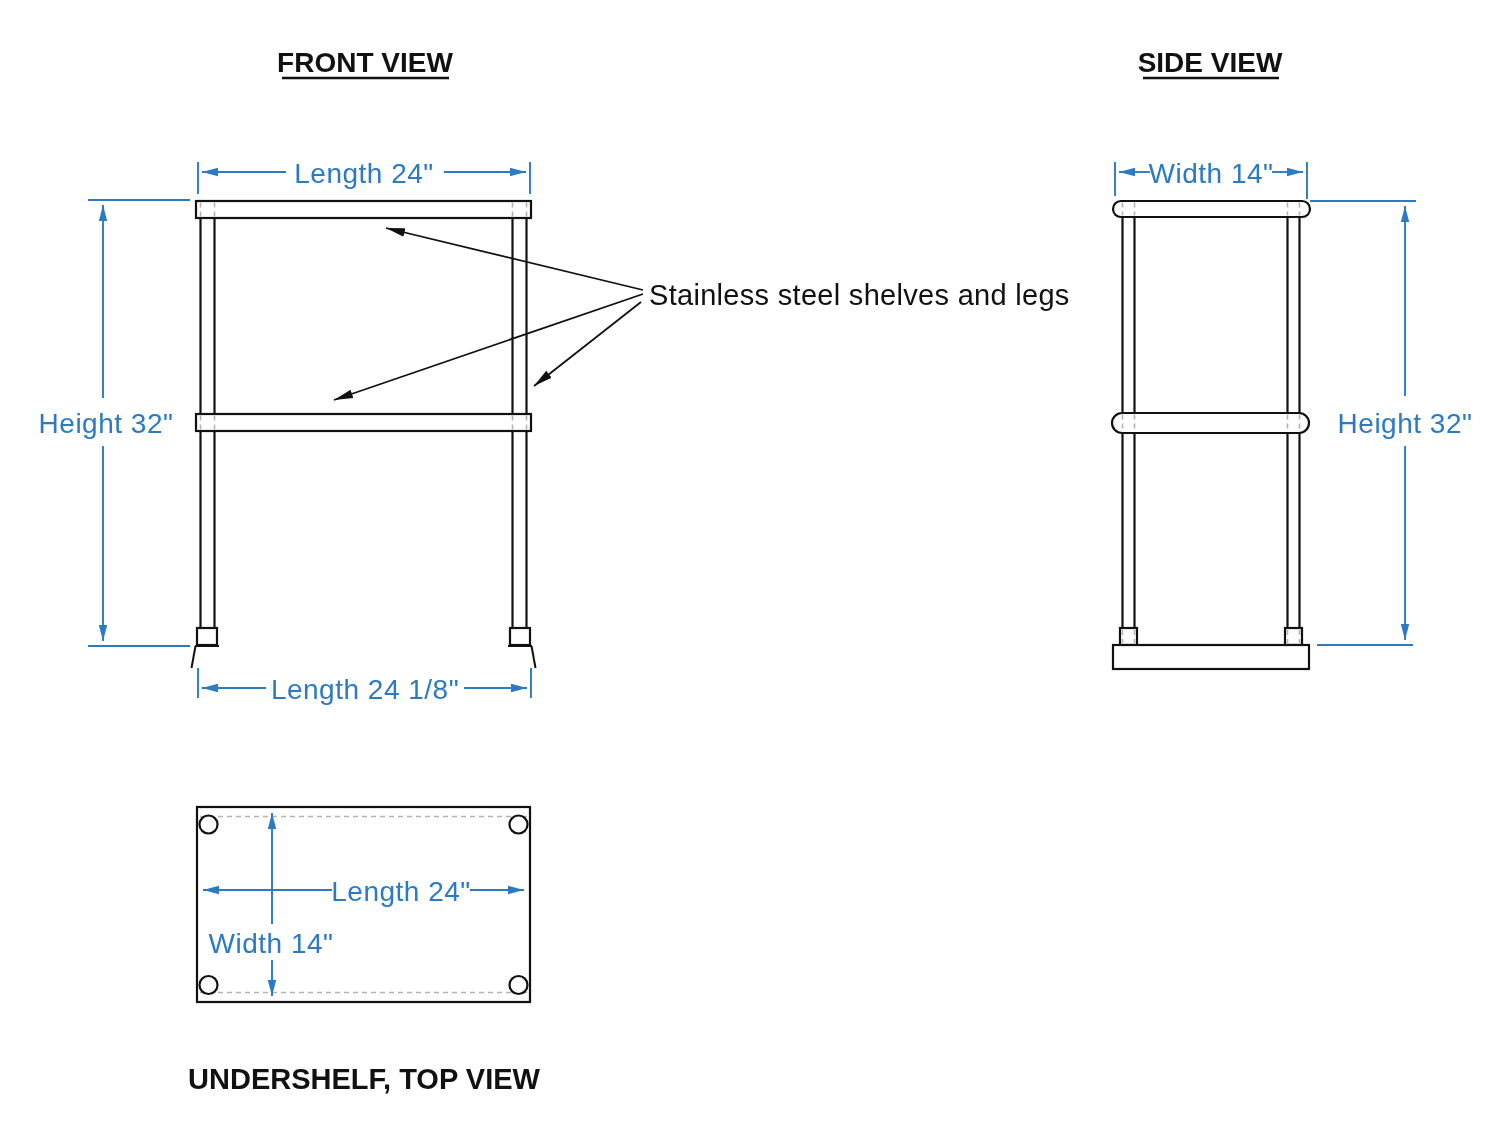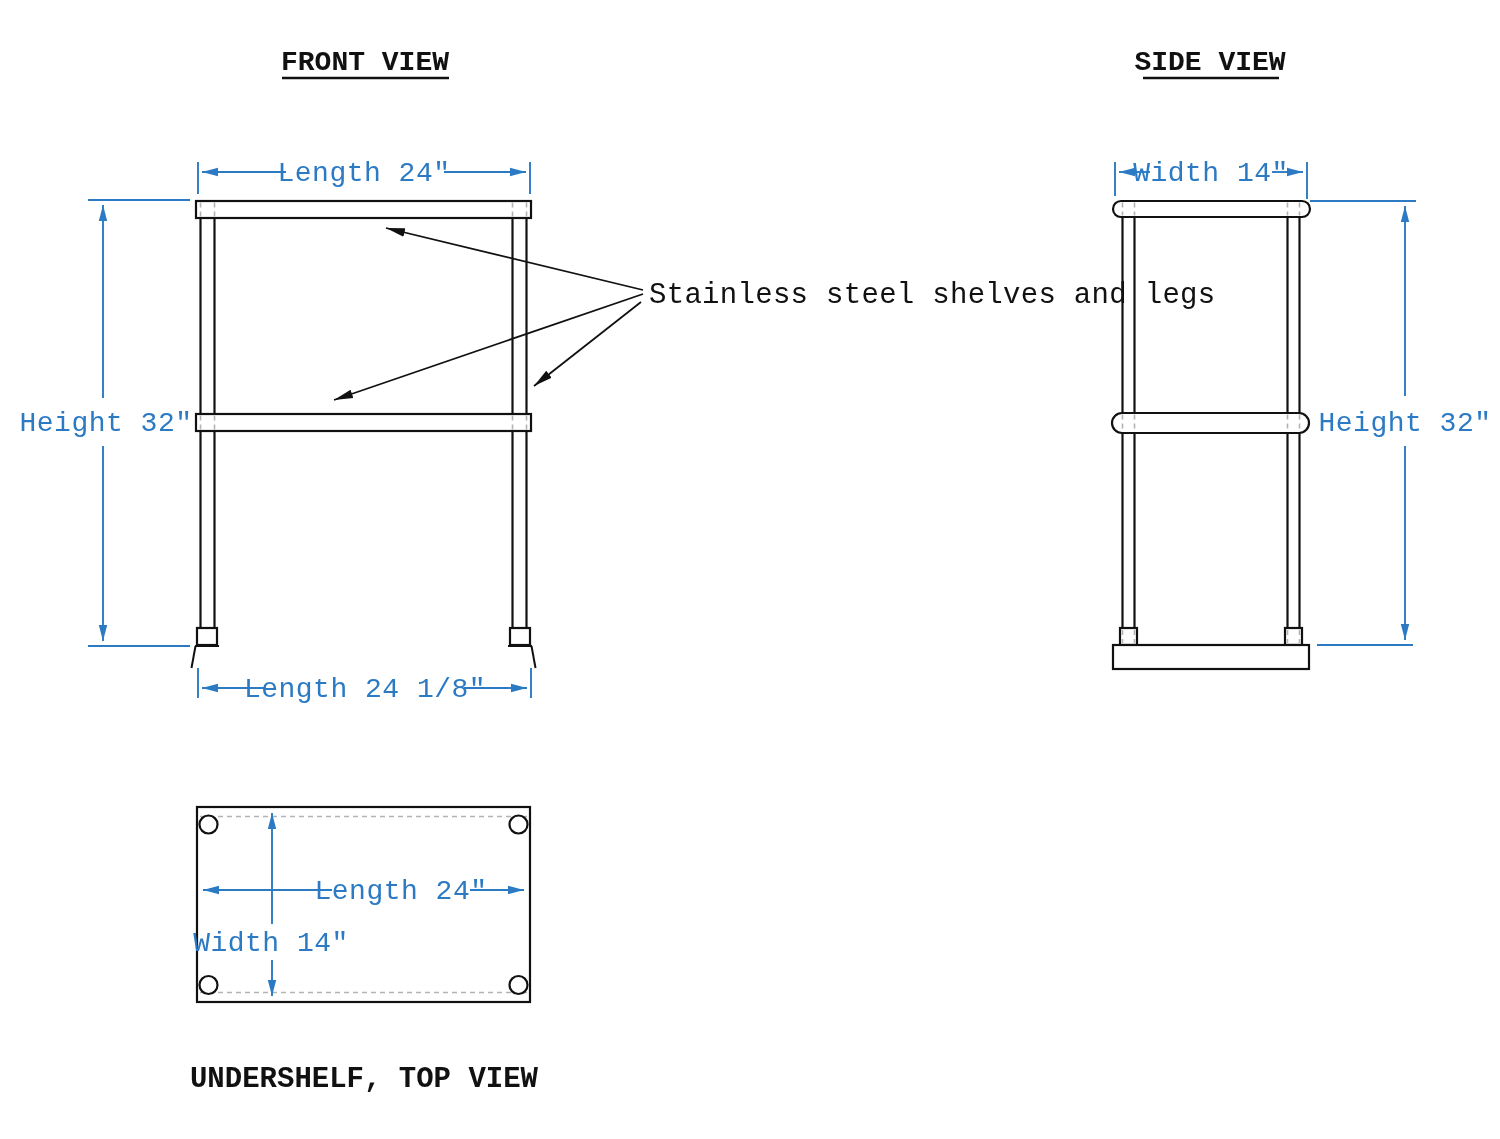--- a/index.html
+++ b/index.html
@@ -1,18 +1,18 @@
 <!DOCTYPE html>
 <html style="--dimension-blue: #2b7ac3; --drawing-black: #111111; --hidden-line-gray: #b3b3b3;"><head>
 <meta charset="utf-8">
 <style>
   html,body { margin:0; padding:0; background:#ffffff; }
   #canvas {
     position:relative; width:1500px; height:1139px; background:#fff;
-    font-family:Liberation Mono, monospace; overflow:hidden;
+    font-family:Liberation Sans, sans-serif; overflow:hidden;
   }
   svg { display:block; width:1500px; height:1139px; }
   .shape   { fill:#ffffff; stroke:var(--drawing-black,#111); stroke-width:2.2px; }
   .ln      { stroke:var(--drawing-black,#111); stroke-width:2.2px; fill:none; }
   .ln-flare{ stroke:var(--drawing-black,#111); stroke-width:2px; fill:none; }
   .uln     { stroke:var(--drawing-black,#111); stroke-width:2.6px; }
   .bl      { stroke:var(--dimension-blue,#2b7ac3); stroke-width:1.9px; fill:none; }
   .hid     { stroke:var(--hidden-line-gray,#b3b3b3); stroke-width:1.6px; stroke-dasharray:5 4; fill:none; }
   .anno-ln { stroke:var(--drawing-black,#111); stroke-width:1.8px; fill:none; }
   .fill-blue  { fill:var(--dimension-blue,#2b7ac3); }

